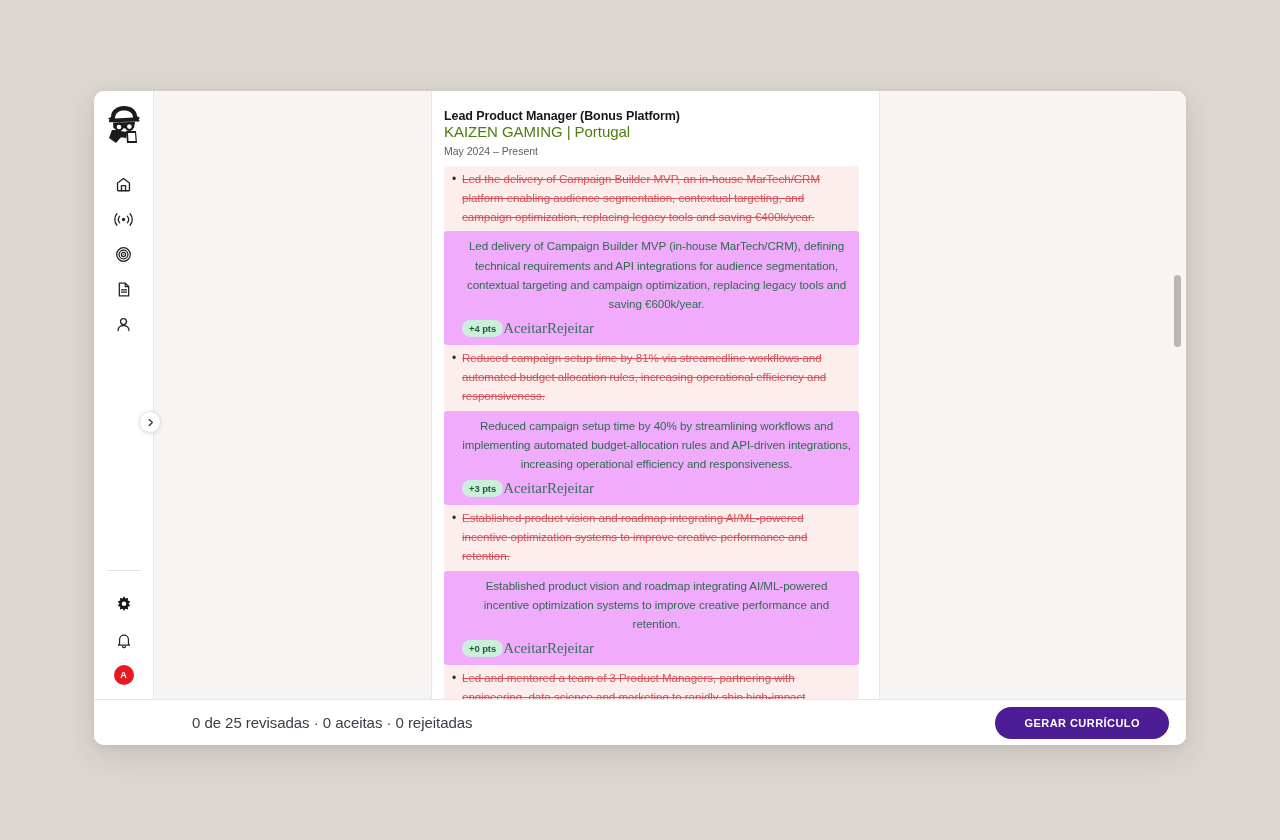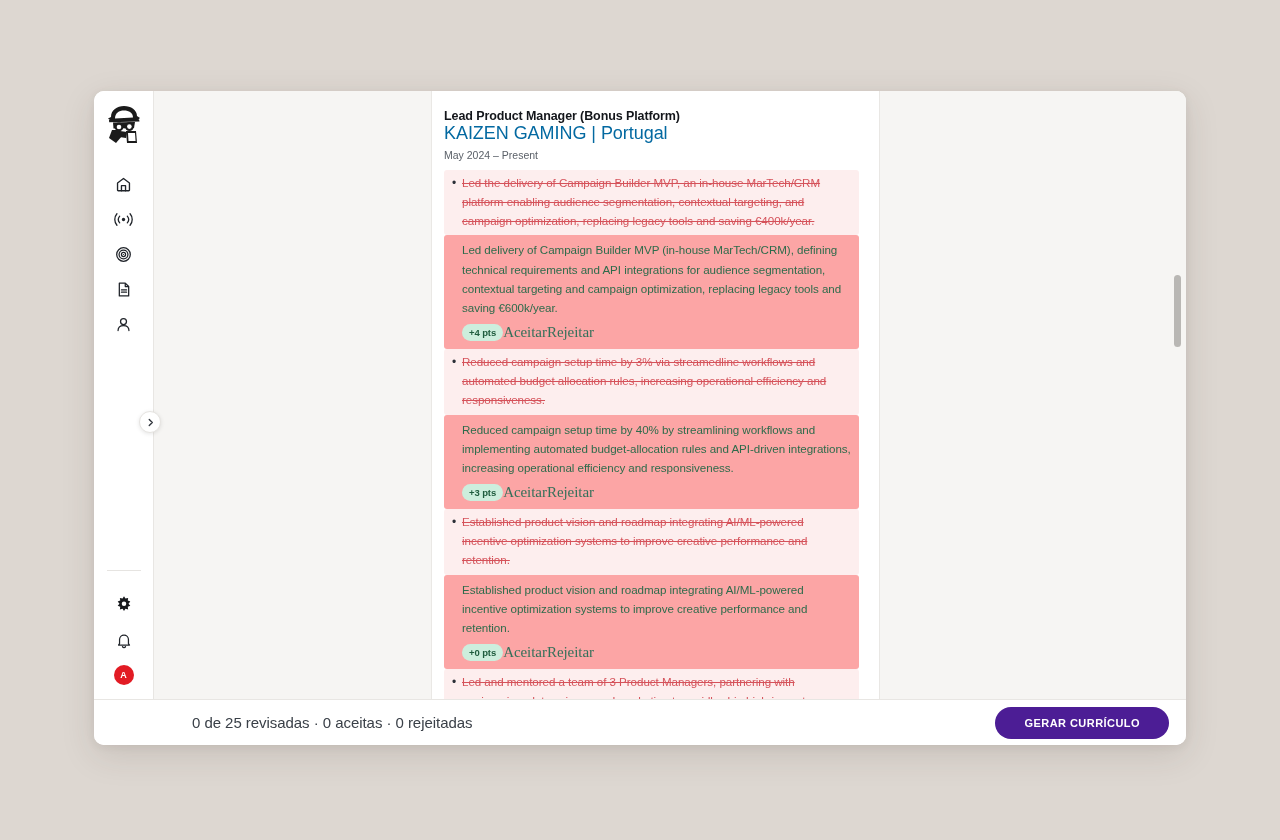--- a/index.html
+++ b/index.html
@@ -166,22 +166,22 @@
     padding: 18px 20px 0 12px;
   }
 
   .job-title {
     font-size: 12.5px;
     font-weight: 700;
     color: #13161b;
     letter-spacing: -0.1px;
   }
   .job-company {
-    font-size: 18px;
-    color: #0369a1;
+    font-size: 15px;
+    color: #4d7c0f;
     margin-bottom: 5px;
     letter-spacing: -0.05px;
   }
   .job-dates {
     font-size: 10.5px;
     color: #5b6169;
     margin-bottom: 9px;
   }
 
   .bullet-block { margin-bottom: 0; }
@@ -206,23 +206,24 @@
     font-size: 11.6px;
     line-height: 18.8px;
     color: #d5525a;
     text-decoration: line-through;
     text-decoration-color: #d5525a;
     text-decoration-thickness: 1px;
     letter-spacing: -0.05px;
   }
 
   .bullet-new {
-    background: #fca5a5;
+    background: #f0abfc;
     padding: 5px 8px 6px 18px;
     border-radius: 3px;
+    text-align: center;
   }
   .bullet-new-text {
     font-size: 11.6px;
     line-height: 19.2px;
     color: #2d6b4b;
     letter-spacing: -0.05px;
   }
 
   .bullet-actions {
     display: flex;
@@ -415,21 +416,21 @@
                 <span class="pts-badge">+4 pts</span>
                 <span class="act-link">Aceitar</span>
                 <span class="act-link">Rejeitar</span>
               </div>
             </div>
           </div>
 
           <div class="bullet-block">
             <div class="bullet-old">
               <span class="bullet-dot">•</span>
-              <span class="bullet-old-text">Reduced campaign setup time by 3% via streamedline workflows and automated budget allocation rules, increasing operational efficiency and responsiveness.</span>
+              <span class="bullet-old-text">Reduced campaign setup time by 81% via streamedline workflows and automated budget allocation rules, increasing operational efficiency and responsiveness.</span>
             </div>
             <div class="bullet-new">
               <div class="bullet-new-text">Reduced campaign setup time by 40% by streamlining workflows and implementing automated budget-allocation rules and API-driven integrations, increasing operational efficiency and responsiveness.</div>
               <div class="bullet-actions">
                 <span class="pts-badge">+3 pts</span>
                 <span class="act-link">Aceitar</span>
                 <span class="act-link">Rejeitar</span>
               </div>
             </div>
           </div>

